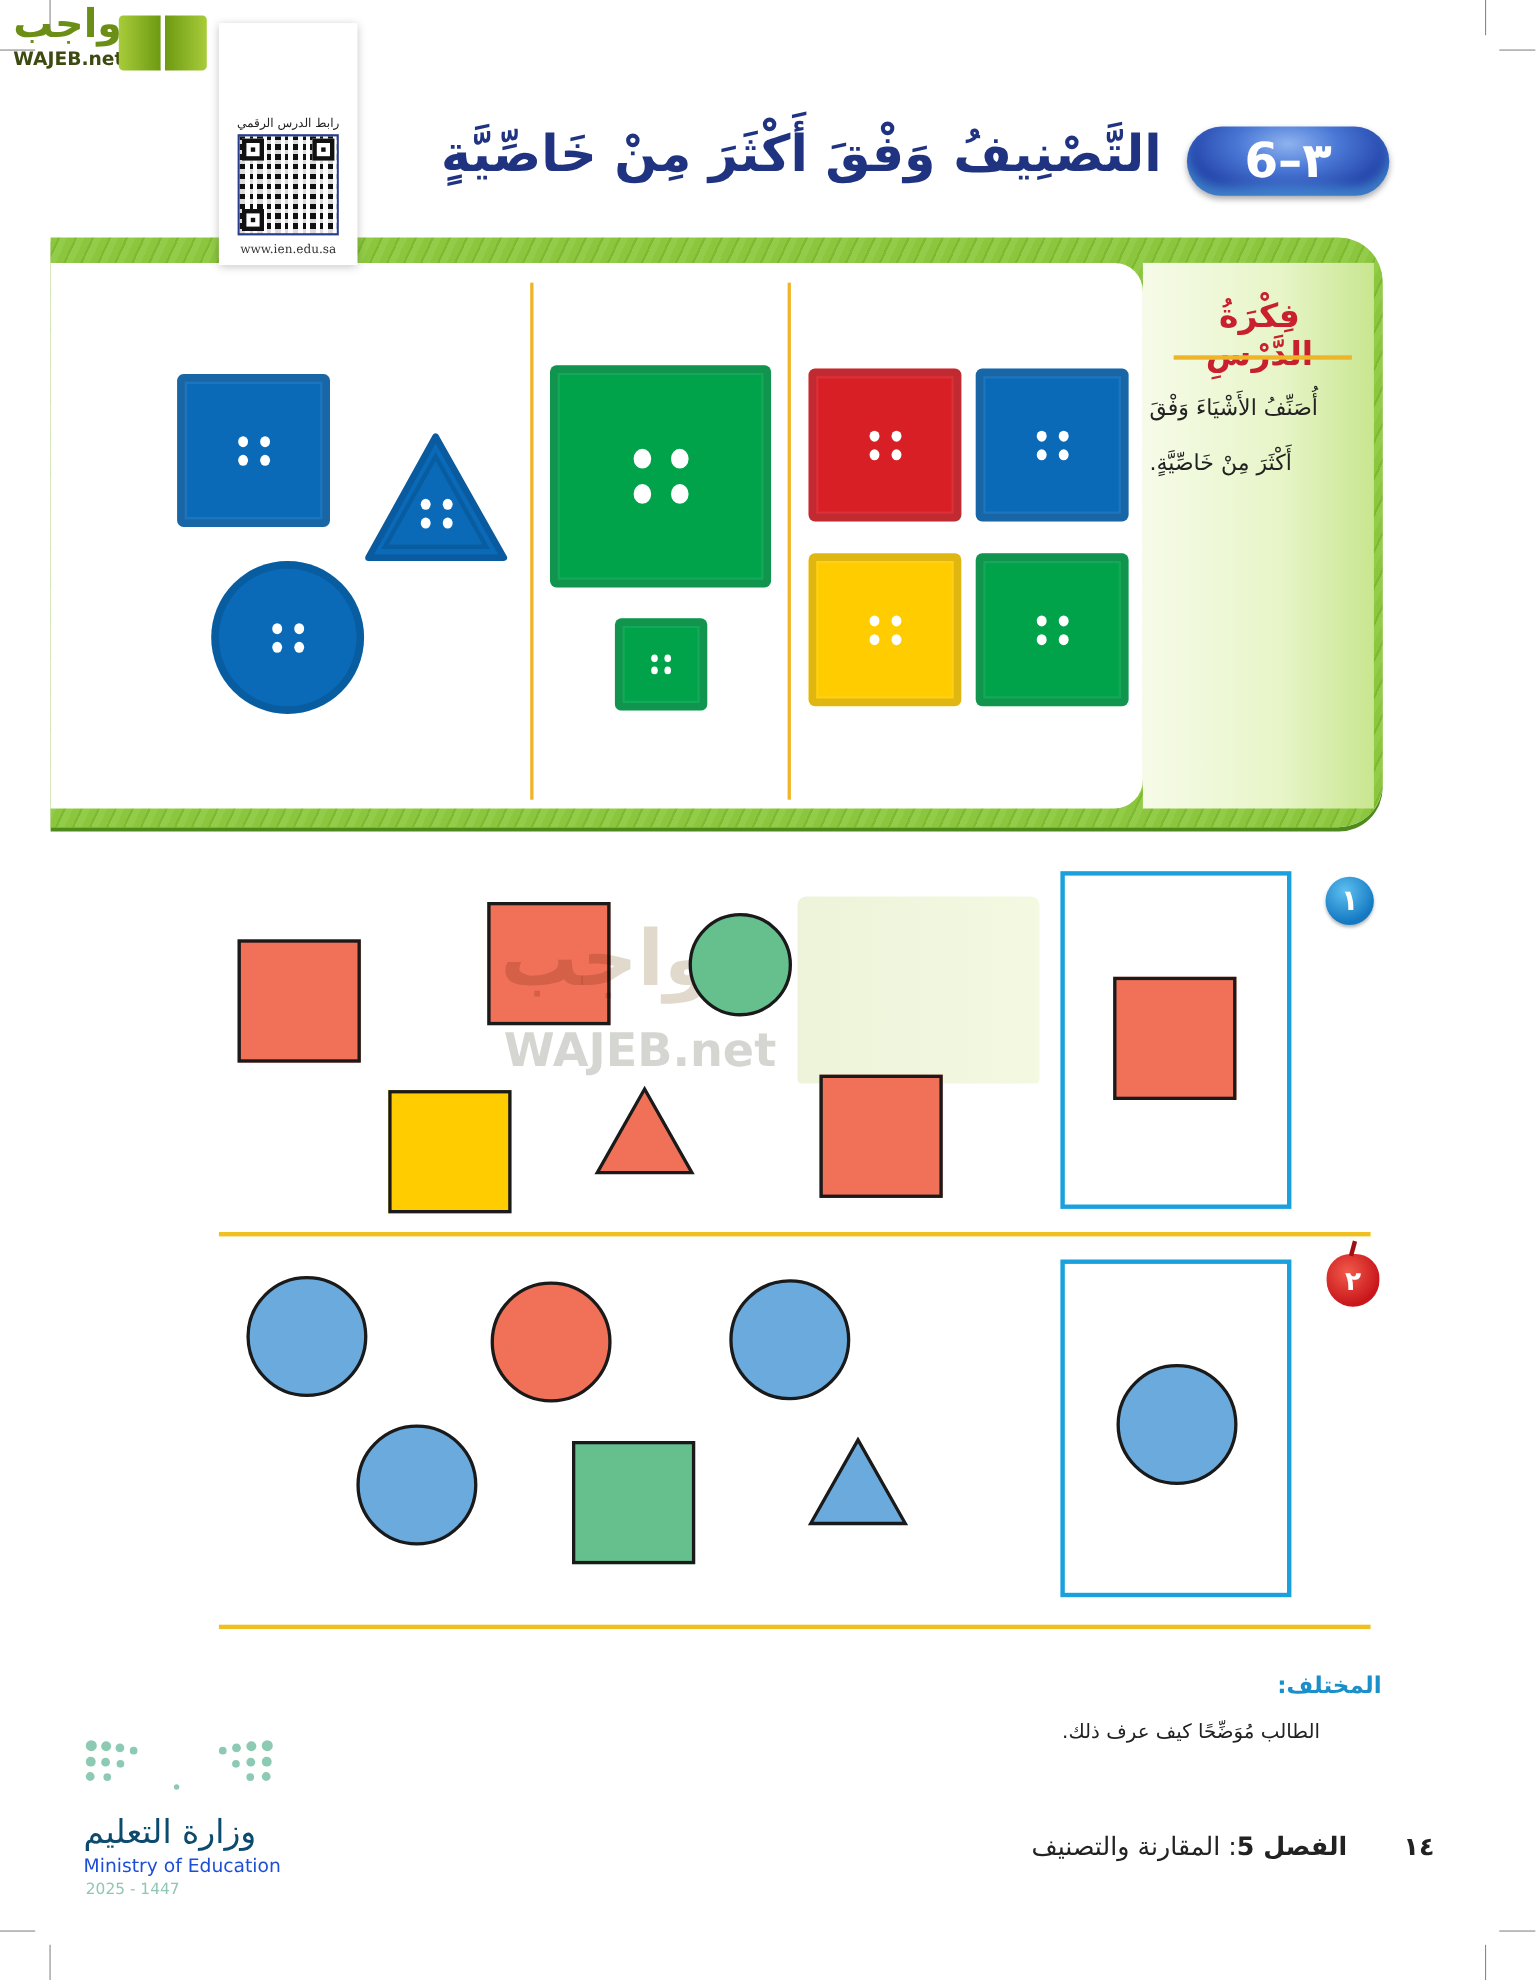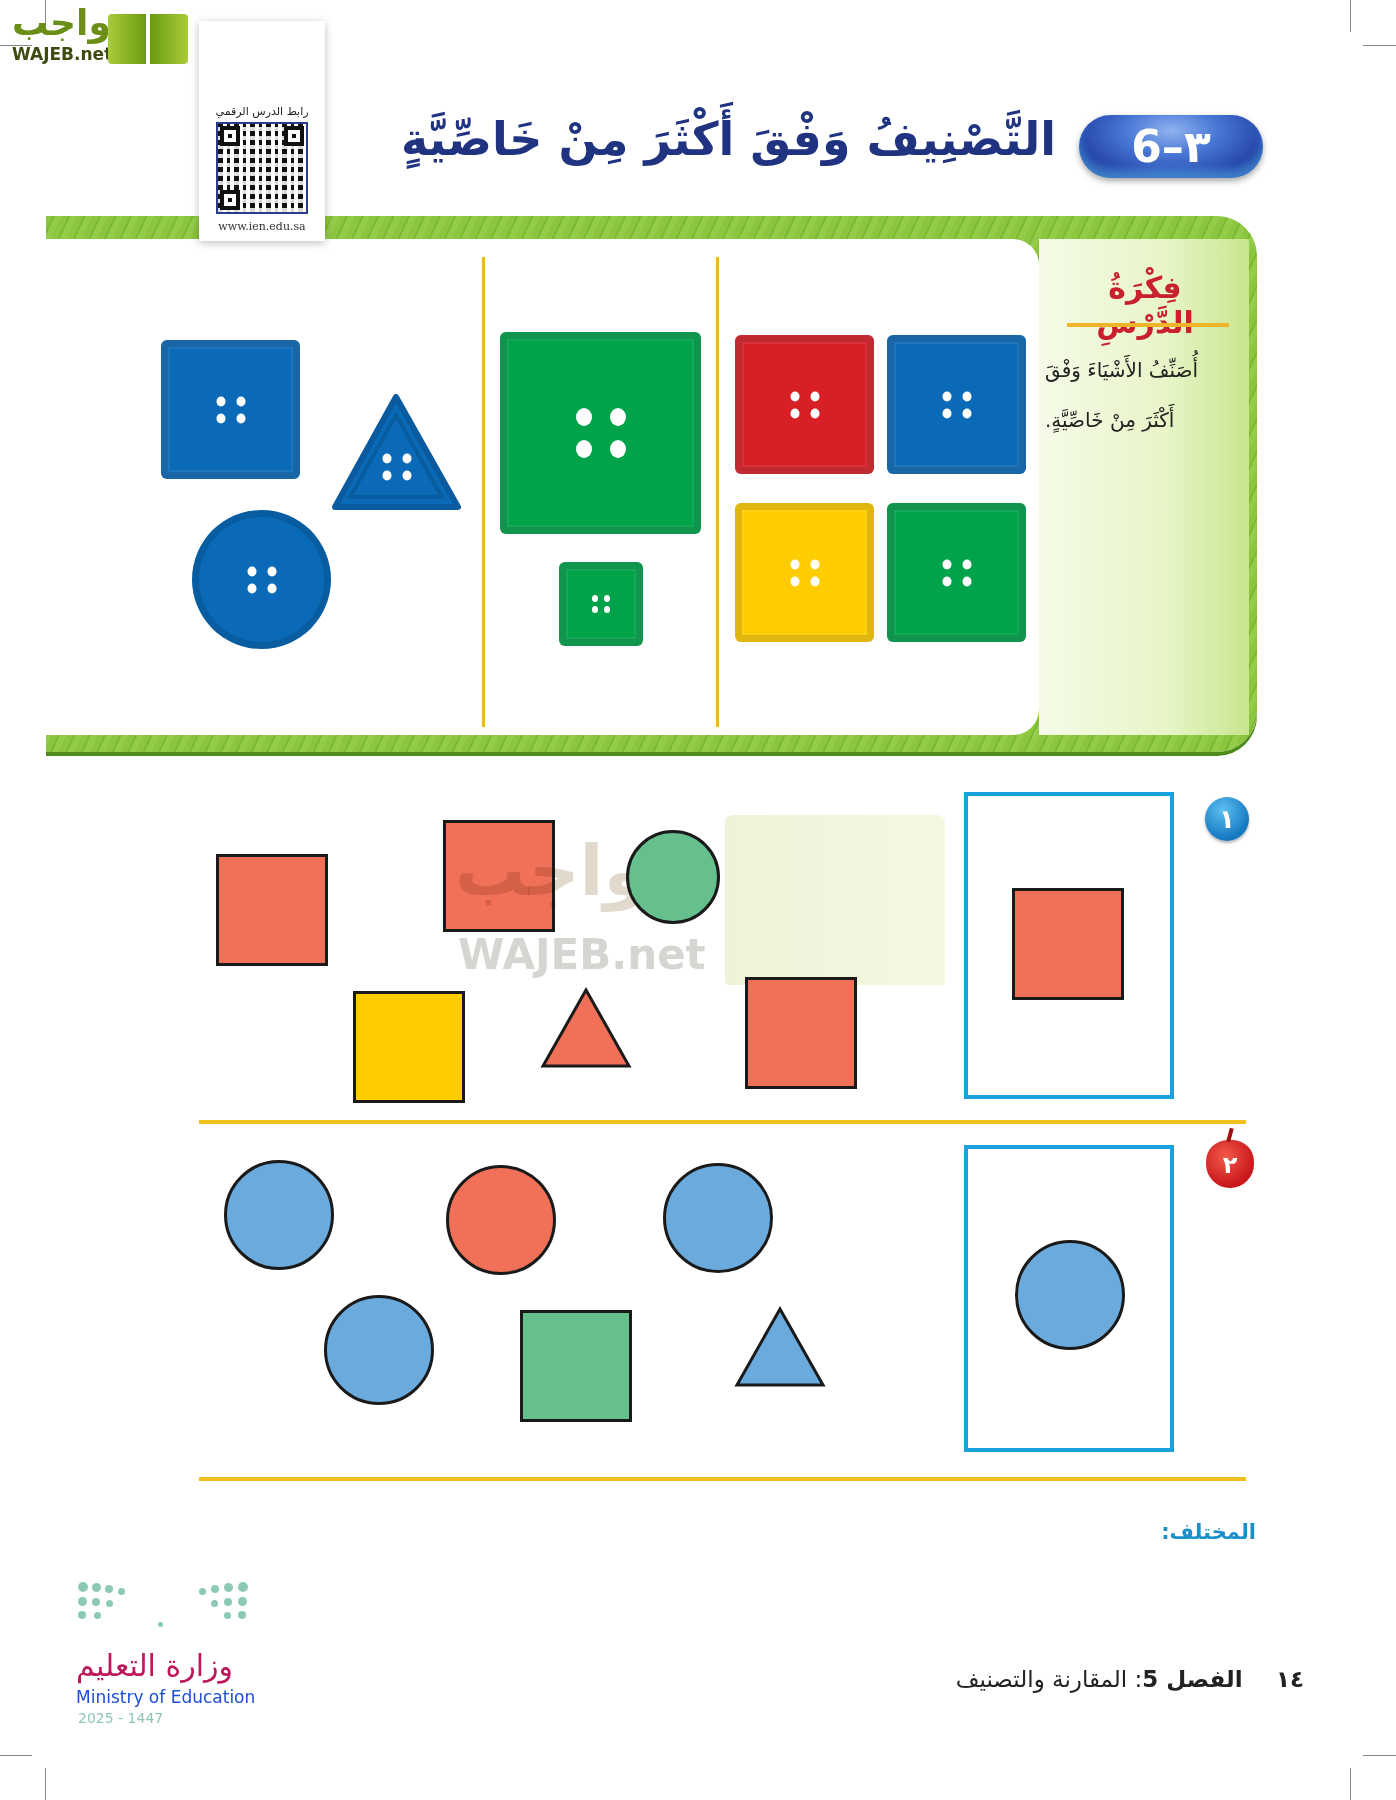--- a/index.html
+++ b/index.html
@@ -51,21 +51,21 @@
   .apple::before{content:"";position:absolute;left:22px;top:-12px;width:4px;height:14px;background:#a01010;transform:rotate(15deg);}
   .watermark{left:455px;top:830px;font-size:70px;font-weight:bold;color:rgba(170,150,110,.35);direction:rtl;}
   .watermark-en{left:458px;top:930px;font-size:42px;font-weight:bold;color:rgba(150,150,140,.4);}
   .watermark-book{left:725px;top:815px;width:220px;height:170px;background:linear-gradient(90deg,rgba(215,230,170,.45),rgba(230,240,190,.45));border-radius:8px 8px 4px 4px;}
   
   .note-title{right:140px;top:1520px;font-size:21px;font-weight:bold;color:#1b8fc9;direction:rtl;}
   .note-body{right:140px;top:1556px;width:1000px;font-size:18px;line-height:38px;color:#222;direction:rtl;text-align:right;}
   .note-body .num{color:#1b8fc9;}
   .footer{right:92px;top:1666px;font-size:23px;color:#222;direction:rtl;white-space:nowrap;}
   .footer b{font-weight:bold;}
-  .moe-ar{left:76px;top:1648px;font-size:30px;color:#be185d;direction:rtl;}
+  .moe-ar{left:76px;top:1648px;font-size:30px;color:#0c4a6e;direction:rtl;}
   .moe-en{left:76px;top:1687px;font-size:17px;color:#1d4ed8;}
   .moe-year{left:78px;top:1710px;font-size:14px;color:#8fc7b2;}
   .dot{position:absolute;border-radius:50%;background:#8ccab3;}
 </style>
 </head>
 <body>
 
 <div class="crop" style="left:45px;top:0;width:1px;height:32px;"></div>
 <div class="crop" style="left:0;top:45px;width:32px;height:1px;"></div>
 <div class="crop" style="left:1350px;top:0;width:1px;height:32px;"></div>
@@ -222,20 +222,21 @@
 <div class="abs" style="left:734px;top:1306px;width:92px;height:82px;">
   <svg width="92" height="82" viewBox="0 0 92 82">
       <polygon points="46,3 89,79 3,79" fill="#6aaadc" stroke="#1a1a1a" stroke-width="3"></polygon>
     </svg>
 </div>
 
 <div class="hline" style="left:199px;top:1477px;width:1047px;"></div>
 
 <div class="abs note-title">المختلف:</div>
 <div class="abs note-body">
+  <div style="padding-right:56px;">الطالب مُوَضِّحًا كيف عرف ذلك.</div>
 </div>
 
 <div class="abs" style="left:78px;top:1582px;width:170px;height:50px;">
   <div class="dot" style="left:0;top:0;width:10px;height:10px;"></div>
   <div class="dot" style="left:14px;top:1px;width:9px;height:9px;"></div>
   <div class="dot" style="left:27px;top:3px;width:8px;height:8px;"></div>
   <div class="dot" style="left:40px;top:6px;width:7px;height:7px;"></div>
   <div class="dot" style="left:0;top:15px;width:9px;height:9px;"></div>
   <div class="dot" style="left:14px;top:16px;width:8px;height:8px;"></div>
   <div class="dot" style="left:28px;top:18px;width:7px;height:7px;"></div>
@@ -250,15 +251,15 @@
   <div class="dot" style="left:146px;top:16px;width:8px;height:8px;"></div>
   <div class="dot" style="left:133px;top:18px;width:7px;height:7px;"></div>
   <div class="dot" style="left:160px;top:29px;width:8px;height:8px;"></div>
   <div class="dot" style="left:146px;top:30px;width:7px;height:7px;"></div>
 </div>
 <div class="abs moe-ar">وزارة التعليم</div>
 <div class="abs moe-en">Ministry of Education</div>
 <div class="abs moe-year">2025 - 1447</div>
 
 <div class="abs footer">
-  <span style="font-weight:bold;margin-left:26px;">١٤</span>
+  <span style="font-weight:bold;margin-left:44px;">١٤</span>
   <b>الفصل 5</b><span>: المقارنة والتصنيف</span>
 </div>
 
 </body></html>

